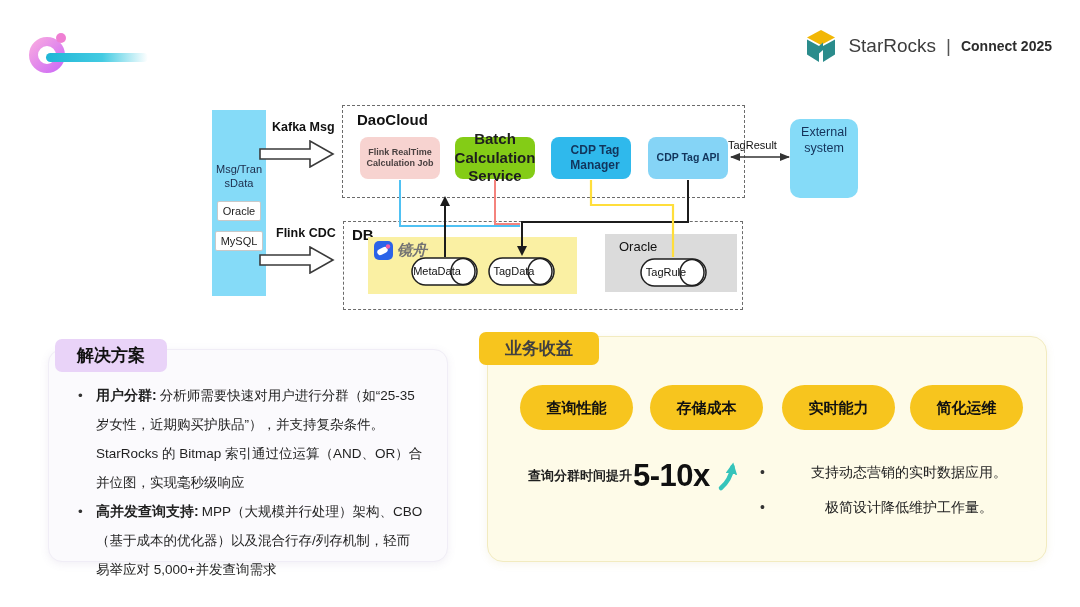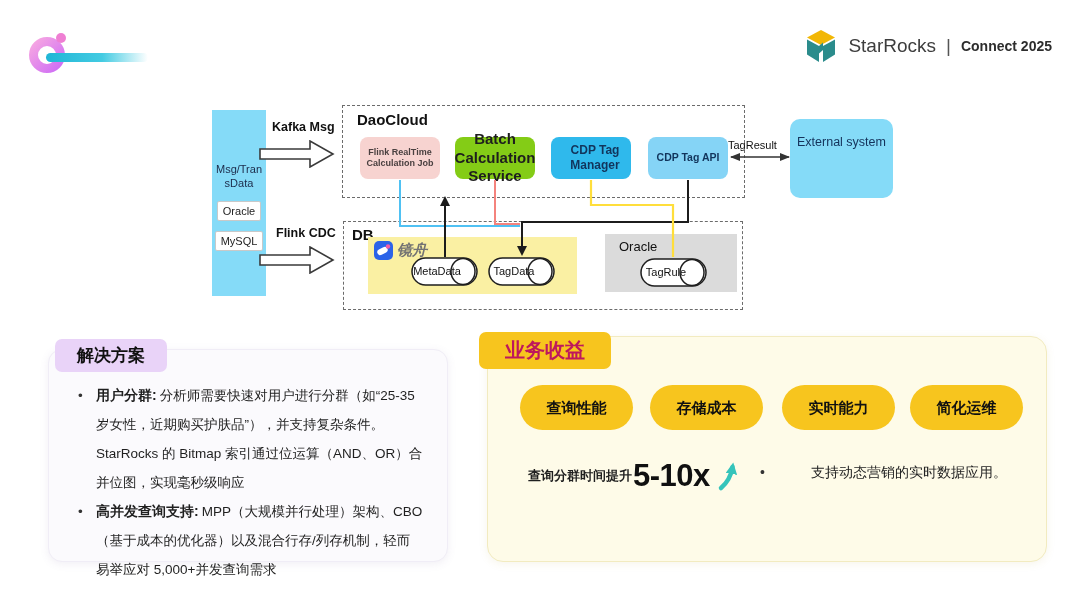--- a/index.html
+++ b/index.html
@@ -36,22 +36,22 @@
   .daocloud-label { left:357px; top:111px; }
   .db-label       { left:352px; top:226px; }
 
   .svc { width:80px; height:42px; border-radius:8px; line-height:1.25; font-weight:600; }
   .svc-flink   { left:360px; top:137px; background:#f7d3d0; font-size:9px;   color:#4a4040; }
   .svc-batch   { left:455px; top:137px; background:#84cc16; font-size:15px; color:#1e1e1e; }
   .svc-manager { left:551px; top:137px; background:#2fb9ec; font-size:12px; color:#12355c;padding-left:8px; }
   .svc-api     { left:648px; top:137px; background:#85d4f6; font-size:10.5px; color:#12355c; }
 
   .tagresult-label { position:absolute; left:728px; top:139px; font-size:11px; font-weight:500; color:#111; }
-  .external-box { left:790px; top:119px; width:103px; height:79px; background:#85dbf8; border-radius:10px;
-                  align-items:flex-start; padding-top:15px; font-size:12.5px; font-weight:500; color:#14325a; line-height:1.3; }
+  .external-box { left:790px; top:119px; width:68px; height:79px; background:#85dbf8; border-radius:10px;
+                  align-items:flex-start; padding-top:5px; font-size:12.5px; font-weight:500; color:#14325a; line-height:1.3; }
 
   .jz-zone { position:absolute; left:368px; top:237px; width:209px; height:57px; background:#faf0a3; }
   .oracle-zone { position:absolute; left:605px; top:234px; width:132px; height:58px; background:#dbdbdb; }
   .oracle-zone-label { position:absolute; left:619px; top:239px; font-size:13px; font-weight:500; color:#111; }
   .jz-logo { position:absolute; left:374px; top:241px; }
   .jz-name { position:absolute; left:397px; top:241px; font-size:15px; font-weight:800; font-style:italic; color:#737373; }
 
   .cyl { position:absolute; width:67px; height:29px; }
   .cyl span { position:absolute; left:0; top:0; width:52px; height:29px; line-height:29px; text-align:center;
               font-size:11px; font-weight:500; color:#111; }
@@ -68,21 +68,21 @@
                     padding:5px 22px; font-size:17px; font-weight:800; color:#111; z-index:2; }
   .solution-body { position:absolute; left:78px; top:381px; width:345px; }
   .solution-body p { position:relative; padding-left:18px; font-size:13.5px; line-height:29px; color:#1f1f1f; }
   .solution-body p::before { content:"•"; position:absolute; left:0; top:0; color:#333; }
   .solution-body b { font-weight:800; margin-right:3px; font-size:14px; }
 
   
   .benefit-card { position:absolute; left:487px; top:336px; width:560px; height:226px; background:#fefbe8;
                   border:1px solid #f2ebc0; border-radius:16px; box-shadow:0 2px 8px rgba(180,160,60,.10); }
   .benefit-label { position:absolute; left:479px; top:332px; background:#f7c51e; border-radius:7px;
-                   padding:5px 26px; font-size:20px; font-weight:800; color:#be185d; z-index:2; }
+                   padding:5px 26px; font-size:17px; font-weight:800; color:#404040; z-index:2; }
   .pill { position:absolute; top:385px; width:113px; height:45px; background:#f7c51e; border-radius:23px;
           line-height:45px; text-align:center; font-size:15px; font-weight:800; color:#111; }
   .pill-1 { left:520px; } .pill-2 { left:650px; } .pill-3 { left:782px; } .pill-4 { left:910px; }
 
   .stat-row { position:absolute; display:flex; align-items:center; }
   .stat-1 { left:528px; top:458px; }
   .stat-2 { left:554px; top:512px; }
   .stat-label { font-size:13px; font-weight:600; color:#1f1f1f; }
   .stat-value { font-size:31px; font-weight:800; color:#101010; letter-spacing:-.5px; margin-left:1px; }
   .stat-arrow { margin-left:7px; }
@@ -219,15 +219,16 @@
         <marker id="headUp" viewBox="0 0 10 10" refX="6" refY="5" markerWidth="2.6" markerHeight="2.6" orient="auto">
           <path d="M0,0 L10,5 L0,10 z" fill="#35c4bb"></path>
         </marker>
       </defs>
       <path d="M4,28 C10,23 14,16 15.5,7" fill="none" stroke="#35c4bb" stroke-width="4.5" stroke-linecap="round" marker-end="url(#headUp)"></path>
     </svg>
   </div>
 
   <div class="benefit-bullets">
     <p>支持动态营销的实时数据应用。</p>
+    <p>极简设计降低维护工作量。</p>
   </div>
 
 </div>
 
 </body></html>

